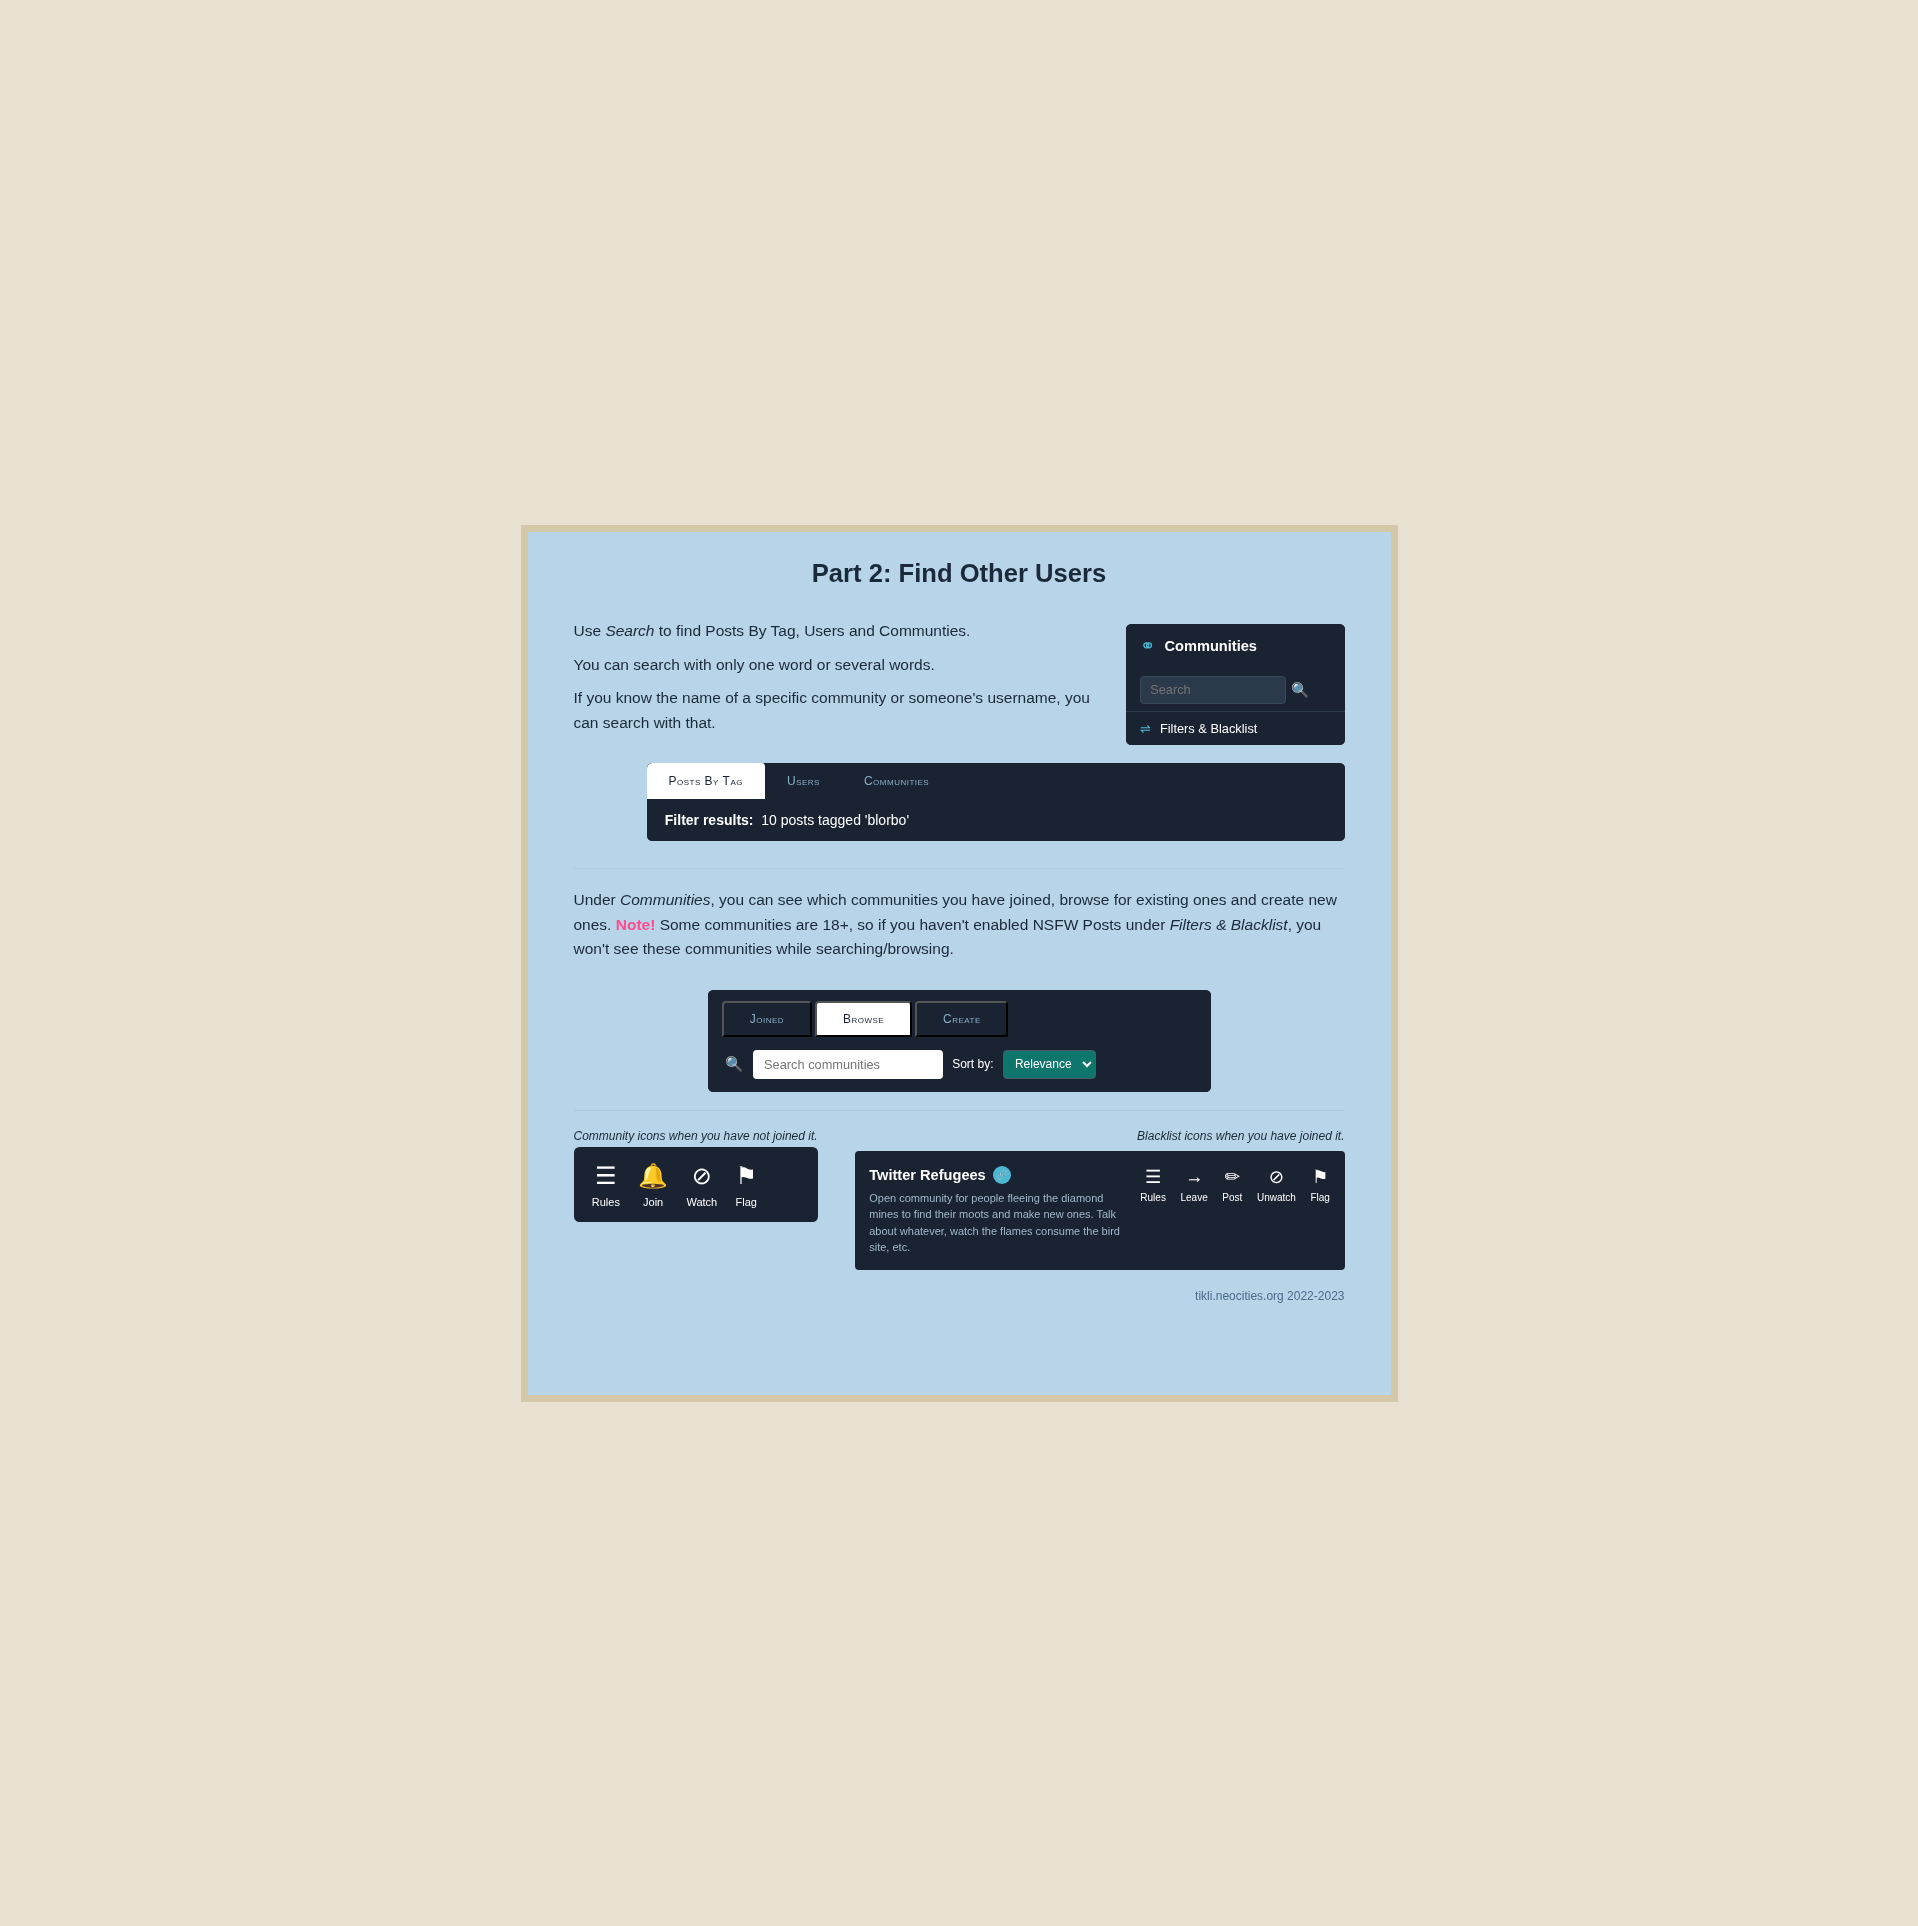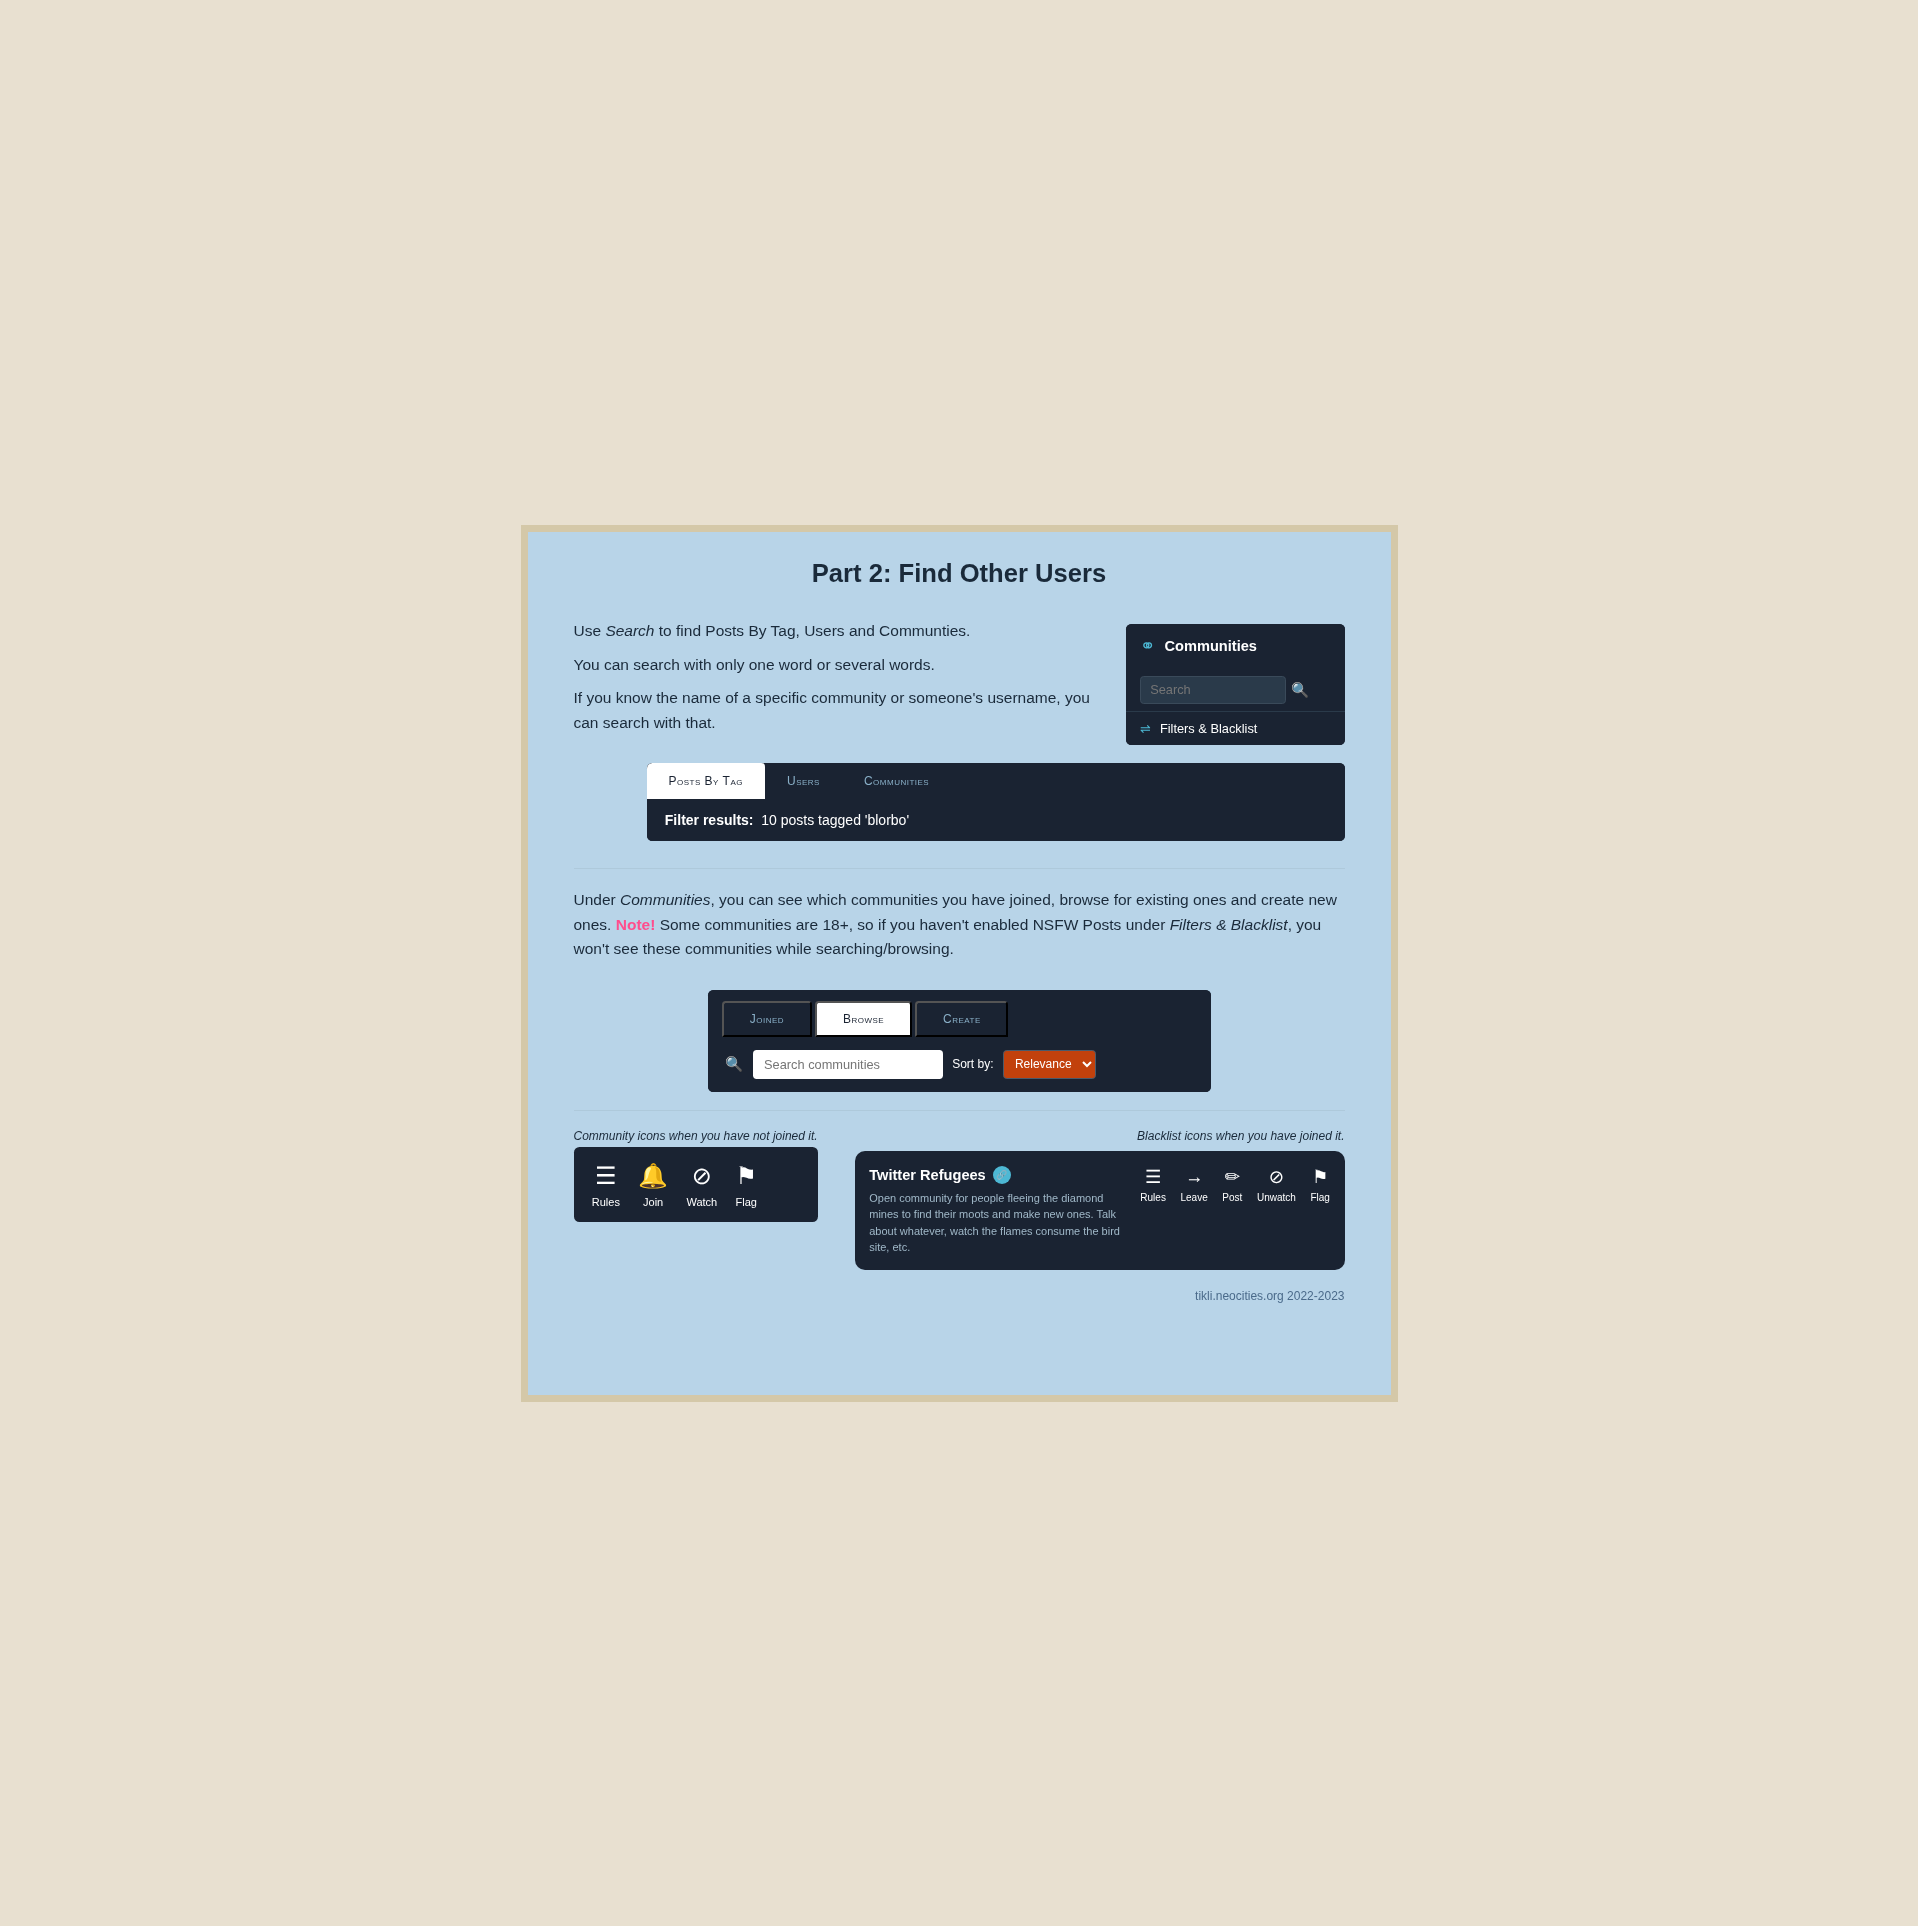--- a/index.html
+++ b/index.html
@@ -217,21 +217,21 @@
       font-size: 12.8px;
       width: 190px;
       outline: none;
       color: #333;
     }
     .sort-by-label {
       color: white;
       font-size: 12px;
     }
     .sort-select {
-      background: #c2410c;
+      background: #0f766e;
       border: 0.9px solid #4a5a6a;
       border-radius: 3.7px;
       color: white;
       padding: 5.5px 7.3px;
       font-size: 12px;
       outline: none;
     }
 
     
     .watch-section {
@@ -280,21 +280,21 @@
     }
     .joined-label {
       font-size: 12px;
       font-style: italic;
       color: #1a2a3a;
       margin-bottom: 7.3px;
       text-align: right;
     }
     .community-card {
       background: #1a2332;
-      border-radius: 10px;
+      border-radius: 4px;
       padding: 14.6px;
       display: flex;
       gap: 14.6px;
       align-items: flex-start;
       margin-top: 8px;
     }
     .community-info {
       flex: 1;
     }
     .community-name-row {

